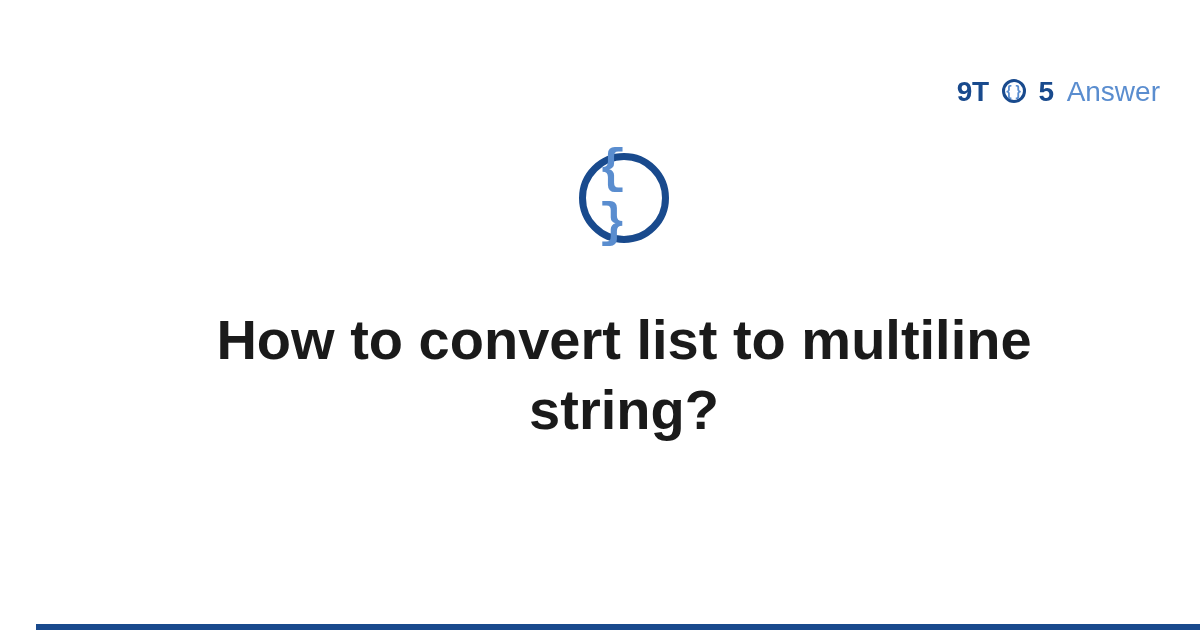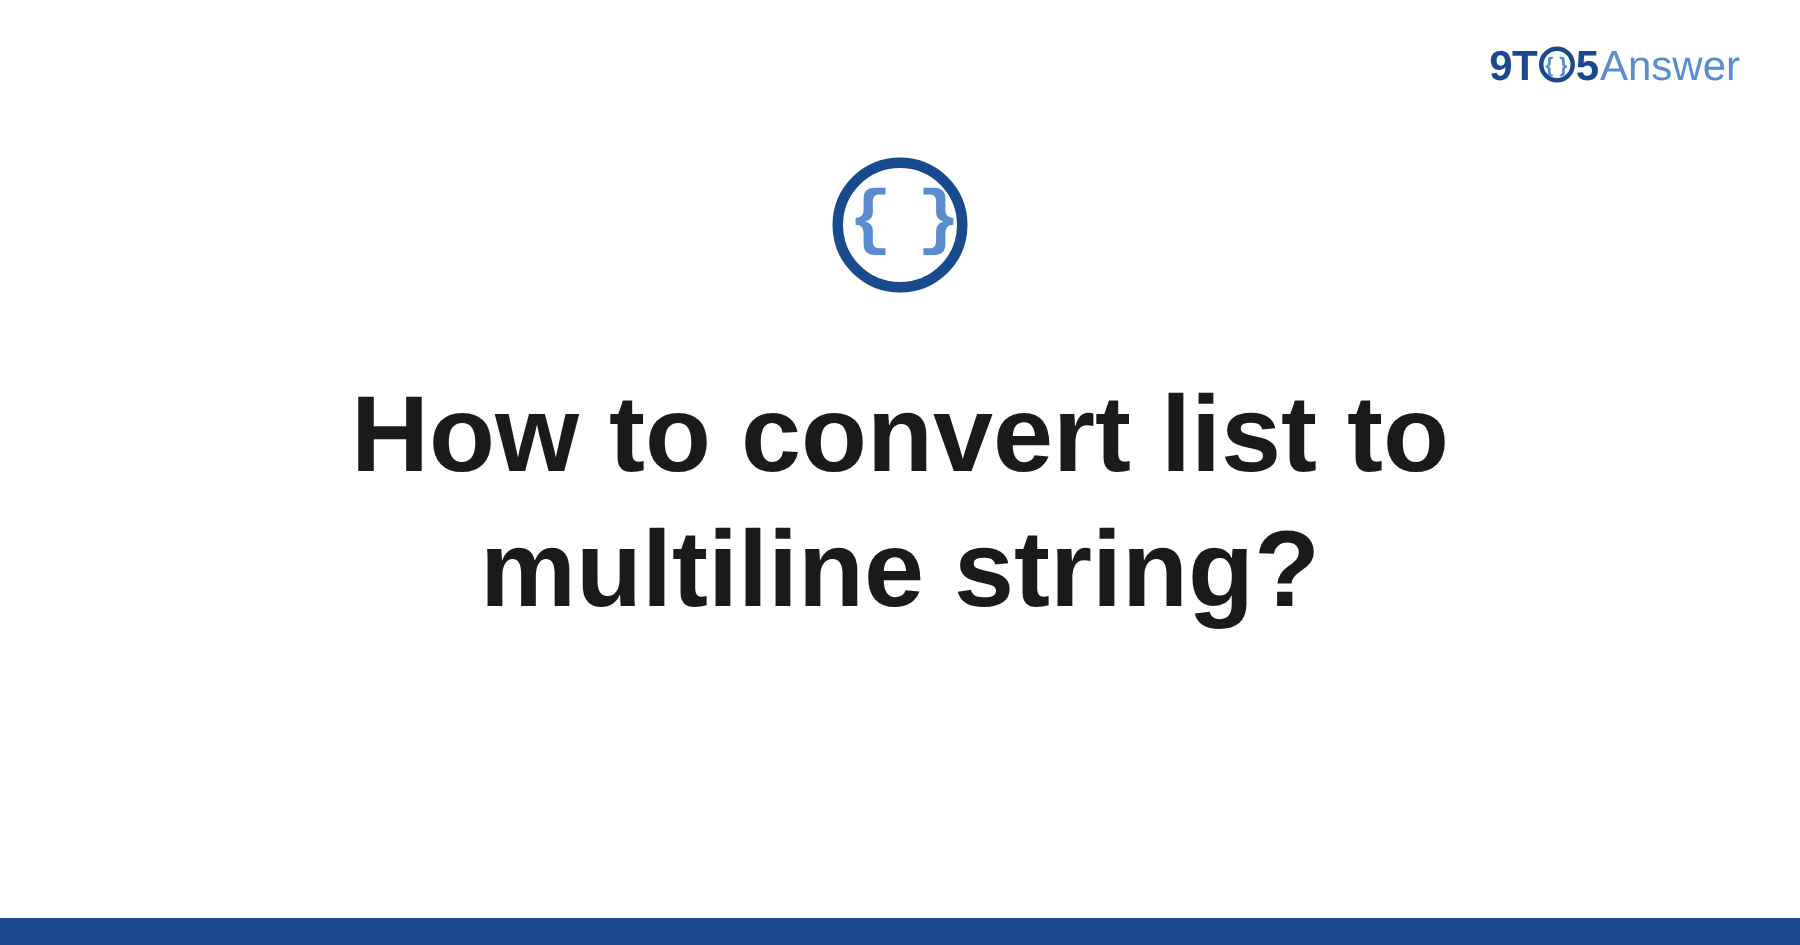--- a/index.html
+++ b/index.html
@@ -1,16 +1,16 @@
 <!DOCTYPE html>
 <html><head>
   <meta charset="utf-8">
   <style>
     * {
-      margin: 0;
+      margin: 12px;
       padding: 0;
       box-sizing: border-box;
     }
     body {
       width: 1200px;
       height: 630px;
       background: #ffffff;
       font-family: Arial, Helvetica, sans-serif;
       position: relative;
       overflow: hidden;
@@ -76,21 +76,21 @@
     .braces {
       font-size: 48px;
       font-weight: 700;
       color: #5a8dcf;
       letter-spacing: -6px;
       font-family: 'Courier New', monospace;
       position: relative;
       top: -2px;
     }
     .question-title {
-      font-size: 72px;
+      font-size: 56px;
       font-weight: 700;
       color: #1a1a1a;
       text-align: center;
       line-height: 1.25;
       max-width: 1000px;
     }
     .footer-bar {
       position: absolute;
       bottom: 0;
       left: 0;

